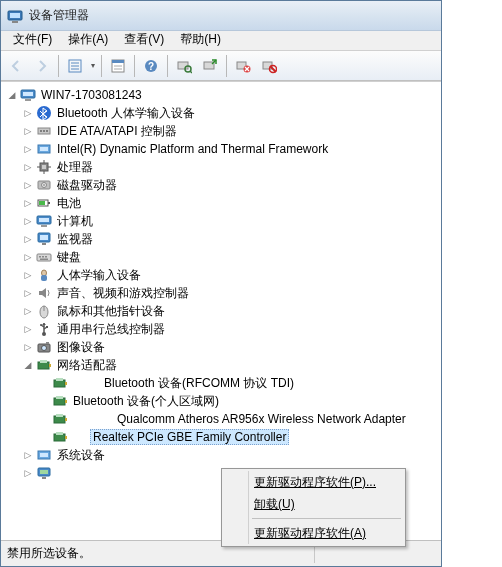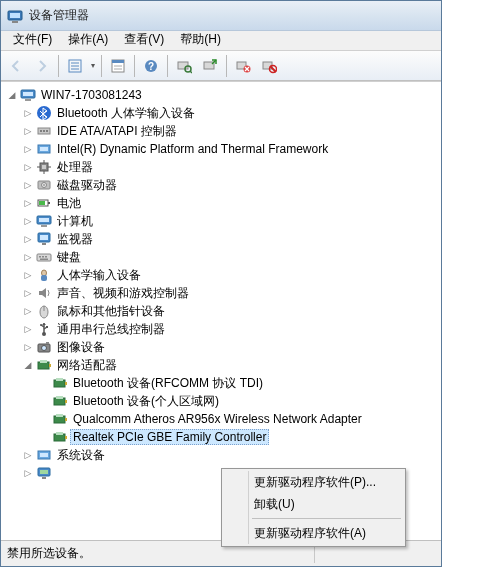--- a/index.html
+++ b/index.html
@@ -120,20 +120,21 @@
     margin: 0 2px 0 1px;
     flex-shrink: 0;
   }
   .node .label {
     padding: 1px 3px;
   }
   .node.selected .label {
     background: #cde8ff;
     border: 1px dotted #7da2ce;
     padding: 0 2px;
+    margin-left: 20px;
   }
   
   svg { display: block; }
 
   
   .contextmenu {
     position: absolute;
     left: 220px;
     top: 467px;
     width: 185px;
@@ -142,20 +143,21 @@
     box-shadow: 2px 2px 3px rgba(0,0,0,0.25);
     padding: 2px;
     z-index: 10;
   }
   .contextmenu .cmitem {
     height: 22px;
     display: flex;
     align-items: center;
     padding-left: 30px;
     position: relative;
+    text-decoration: underline;
   }
   .contextmenu .cmitem.highlight {
     background: linear-gradient(to bottom, #e9f2fb, #d5e8fb);
     border: 1px solid #aecff7;
     border-radius: 2px;
     padding-left: 29px;
   }
   .contextmenu .cmsep {
     height: 1px;
     background: #c0c0c0;
@@ -463,41 +465,41 @@
           <svg viewBox="0 0 16 16">
               <rect x="2" y="5" width="11" height="7" fill="#3d8a4a" stroke="#2a6a38"></rect>
               <rect x="4" y="3" width="7" height="3" fill="#b8dfc0"></rect>
               <rect x="13" y="7" width="2" height="3" fill="#ccaa33"></rect>
             </svg>
         </span>
         <span class="label">网络适配器</span>
       </div>
 
       <div id="network-devices">
-          <div class="node" style="padding-left: 46px;">
+          <div class="node" style="padding-left: 46px; gap: 31px;">
             <span class="icon">
               <svg viewBox="0 0 16 16">
                 <rect x="2" y="5" width="11" height="7" fill="#3d8a4a" stroke="#2a6a38"></rect>
                 <rect x="4" y="3" width="7" height="3" fill="#b8dfc0"></rect>
                 <rect x="13" y="7" width="2" height="3" fill="#ccaa33"></rect>
               </svg>
             </span>
             <span class="label">Bluetooth 设备(RFCOMM 协议 TDI)</span>
           </div>
           <div class="node" style="padding-left: 46px;">
             <span class="icon">
               <svg viewBox="0 0 16 16">
                 <rect x="2" y="5" width="11" height="7" fill="#3d8a4a" stroke="#2a6a38"></rect>
                 <rect x="4" y="3" width="7" height="3" fill="#b8dfc0"></rect>
                 <rect x="13" y="7" width="2" height="3" fill="#ccaa33"></rect>
               </svg>
             </span>
             <span class="label">Bluetooth 设备(个人区域网)</span>
           </div>
-          <div class="node" style="padding-left: 46px;">
+          <div class="node" style="padding-left: 46px; gap: 44px;">
             <span class="icon">
               <svg viewBox="0 0 16 16">
                 <rect x="2" y="5" width="11" height="7" fill="#3d8a4a" stroke="#2a6a38"></rect>
                 <rect x="4" y="3" width="7" height="3" fill="#b8dfc0"></rect>
                 <rect x="13" y="7" width="2" height="3" fill="#ccaa33"></rect>
               </svg>
             </span>
             <span class="label">Qualcomm Atheros AR956x Wireless Network Adapter</span>
           </div>
           <div class="node selected" style="padding-left: 46px;">

